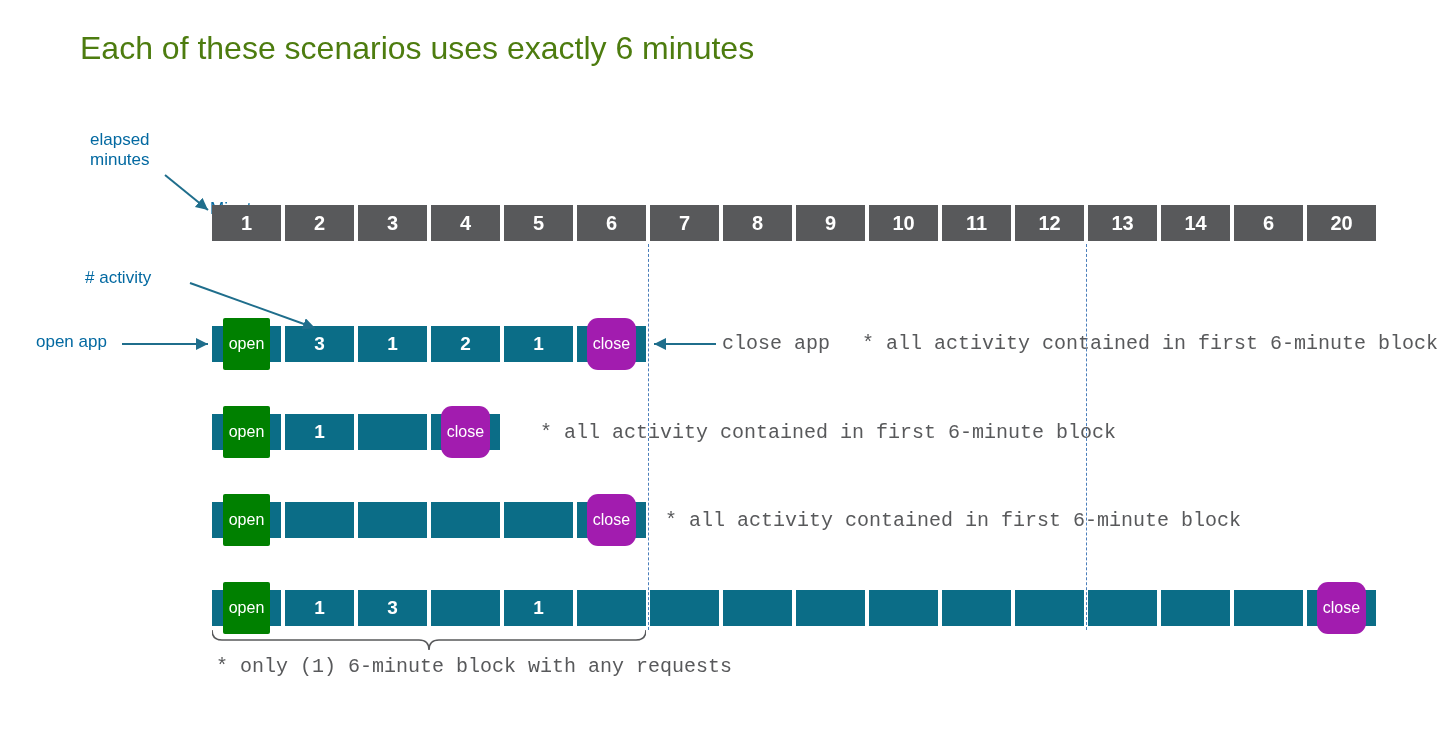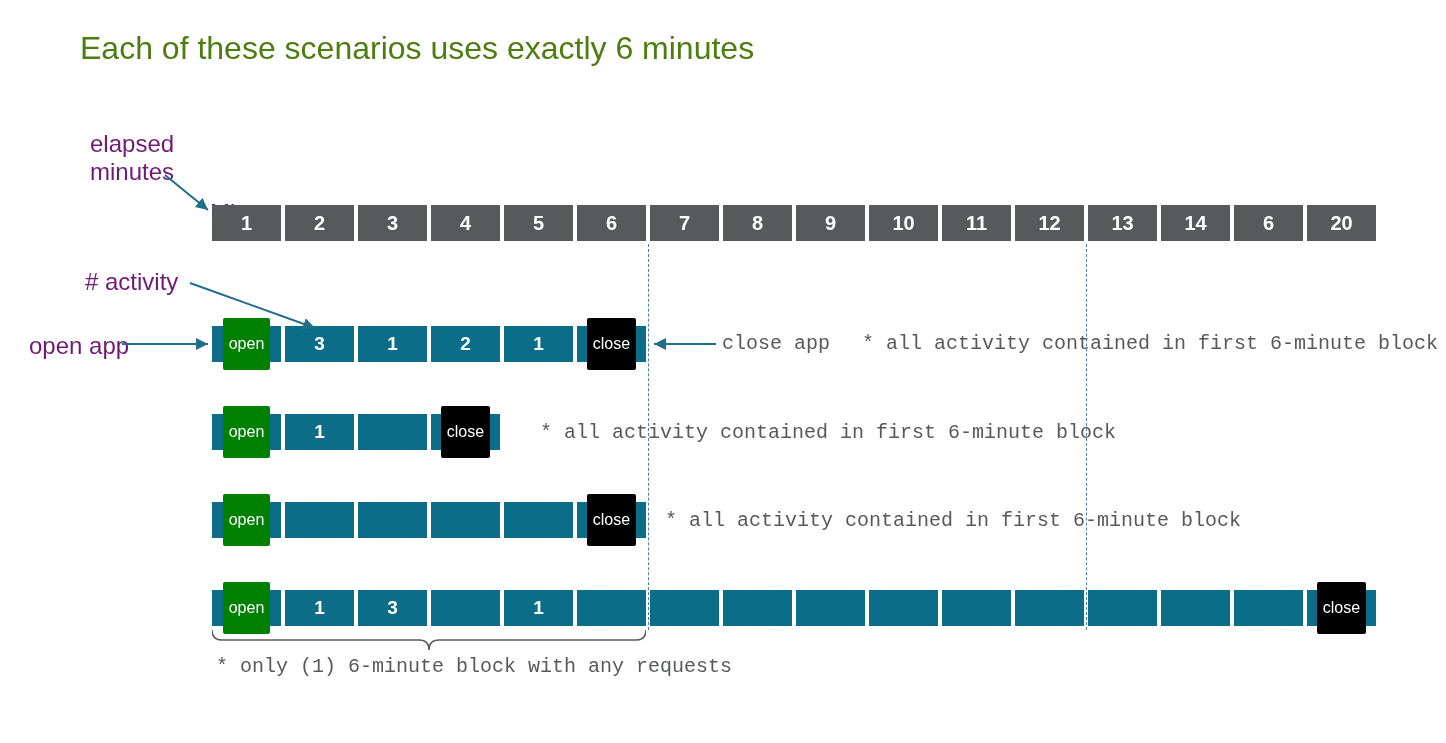--- a/index.html
+++ b/index.html
@@ -14,22 +14,22 @@
   }
   .title {
     position: absolute;
     left: 80px;
     top: 30px;
     font-size: 32px;
     color: #4d7c0f;
   }
   .label {
     position: absolute;
-    font-size: 24px;
-    color: #701a75;
+    font-size: 17px;
+    color: #0369a1;
   }
   .minute-header-label {
     left: 210px;
     top: 175px;
     margin-top: 24px;
   }
   .header-row {
     position: absolute;
     left: 212px;
     top: 205px;
@@ -69,21 +69,21 @@
     justify-content: center;
     position: relative;
   }
   .badge {
     padding: 17px 6px;
     font-size: 16px;
     font-weight: normal;
     border-radius: 2px;
   }
   .open-badge { background: #008000; color: #fff; }
-  .close-badge { background: #000000; color: #fff; }
+  .close-badge { background: #a21caf; color: #fff; border-radius: 11px; }
   .note {
     position: absolute;
     font-size: 20px;
     color: #58595b;
     white-space: nowrap;
     font-family: Liberation Mono, monospace;
   }
   .sep-line {
     position: absolute;
     border-left: 1px dashed #4a7ebb;
@@ -111,21 +111,21 @@
 
 <div class="label" style="left:90px; top:130px; line-height:1.15;">
   <span style="white-space:pre;">elapsed
 minutes</span>
 </div>
 
 <div class="label minute-header-label">Minute</div>
 
 <div class="label" style="left:85px; top:268px;"># activity</div>
 
-<div class="label" style="left:29px; top:332px;">open app</div>
+<div class="label" style="left:36px; top:332px;">open app</div>
 
 <div class="note" style="left:722px; top:332px;">close app</div>
 <div class="note" style="left:862px; top:332px;">* all activity contained in first 6-minute block</div>
 
 <div class="note" style="left:540px; top:421px;">* all activity contained in first 6-minute block</div>
 
 <div class="note" style="left:665px; top:509px;">* all activity contained in first 6-minute block</div>
 
 <div class="note" style="left:216px; top:655px;">* only (1) 6-minute block with any requests</div>
 

